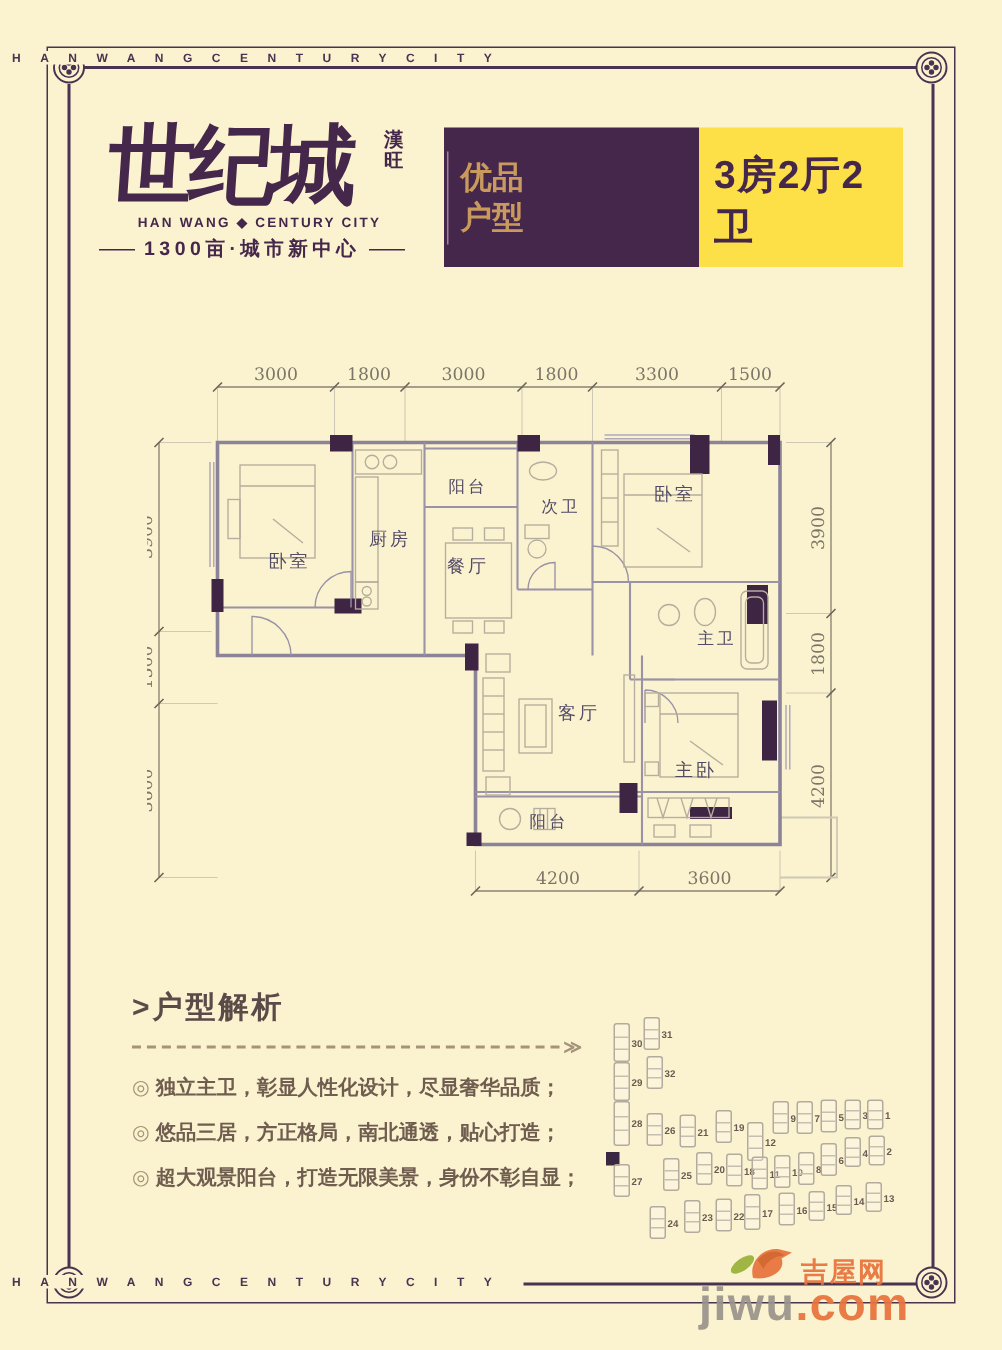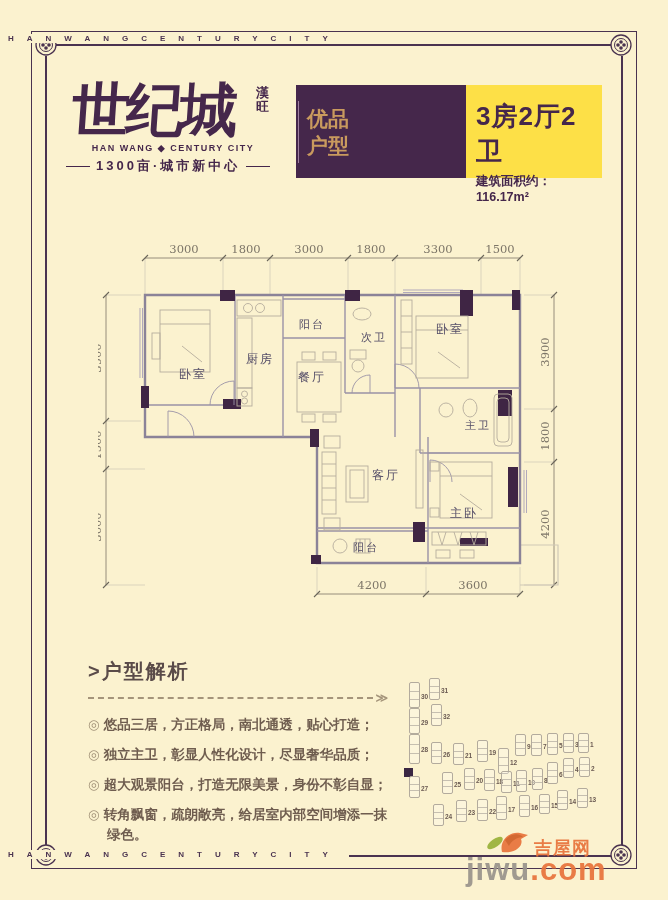--- a/index.html
+++ b/index.html
@@ -147,21 +147,20 @@
 
 <div class="unit-box">
   <span class="unit-divider"></span>
   <span class="unit-tag">
     <div>优品</div>
     <div>户型</div>
   </span>
 </div>
 <div class="spec-box">
   <div class="spec-title">3房2厅2卫</div>
-  <div class="spec-area">建筑面积约：116.17m²</div>
 </div>
 
 <div class="plan">
 <svg width="464" height="372" viewBox="0 0 464 372">
 
   <g stroke="#cfc8b6" stroke-width="0.7">
     <path d="M47,20 V57 M125,20 V57 M172,20 V57 M250,20 V57 M297,20 V57 M383,20 V57 M422,20 V57"></path>
     <path d="M8,57 H43 M8,183 H43 M8,231 H47 M8,347 H47"></path>
     <path d="M426,57 H456 M426,171 H456 M426,224 H456 M426,347 H456"></path>
     <path d="M219,329 V356 M328,329 V356 M422,329 V356"></path>
@@ -327,24 +326,23 @@
 </svg>
 </div>
 
 <div class="analysis">
   <div class="analysis-heading">&gt;户型解析</div>
   <div class="analysis-divider">
     <span class="dashes"></span>
     <span class="arrow">≫</span>
   </div>
   <ul>
+    <li><span class="mark">◎</span><span>独立主卫，彰显人性化设计，尽显奢华品质；</span></li>
     <li><span class="mark">◎</span><span>悠品三居，方正格局，南北通透，贴心打造；</span></li>
-    <li><span class="mark">◎</span><span>独立主卫，彰显人性化设计，尽显奢华品质；</span></li>
     <li><span class="mark">◎</span><span>超大观景阳台，打造无限美景，身份不彰自显；</span></li>
-    <li><span class="mark">◎</span><span>转角飘窗，疏朗敞亮，给居室内部空间增添一抹绿色。</span></li>
   </ul>
 </div>
 
 <div class="site-map">
   <div class="bld-highlight"></div>
 <div class="bld" style="left: 14px; top: 22px; height: 24px;">
       <span class="bn">30</span>
     </div>
     <div class="bld" style="left: 34px; top: 18px; height: 20px;">
       <span class="bn">31</span>

